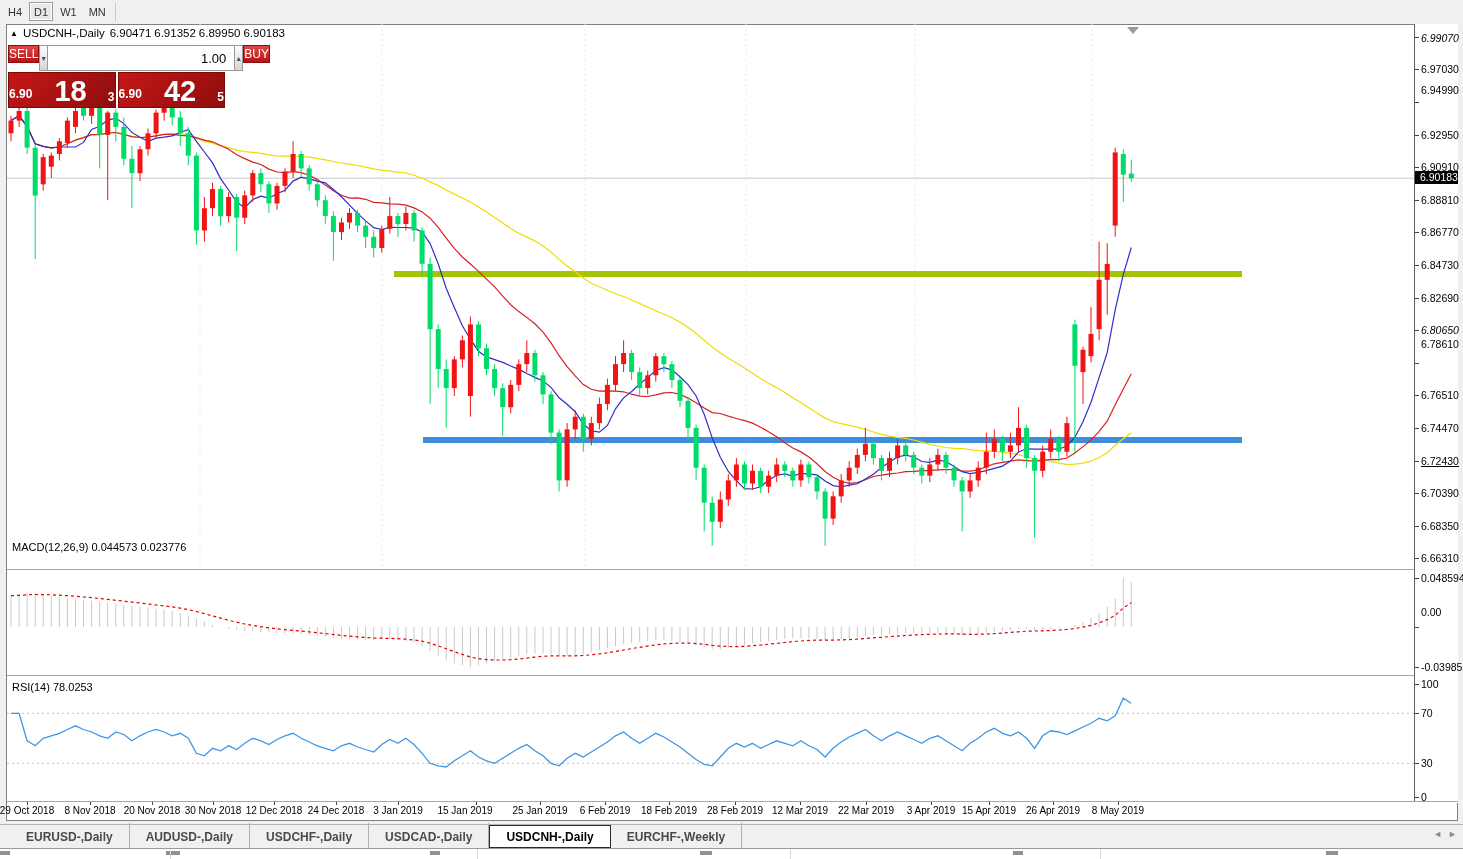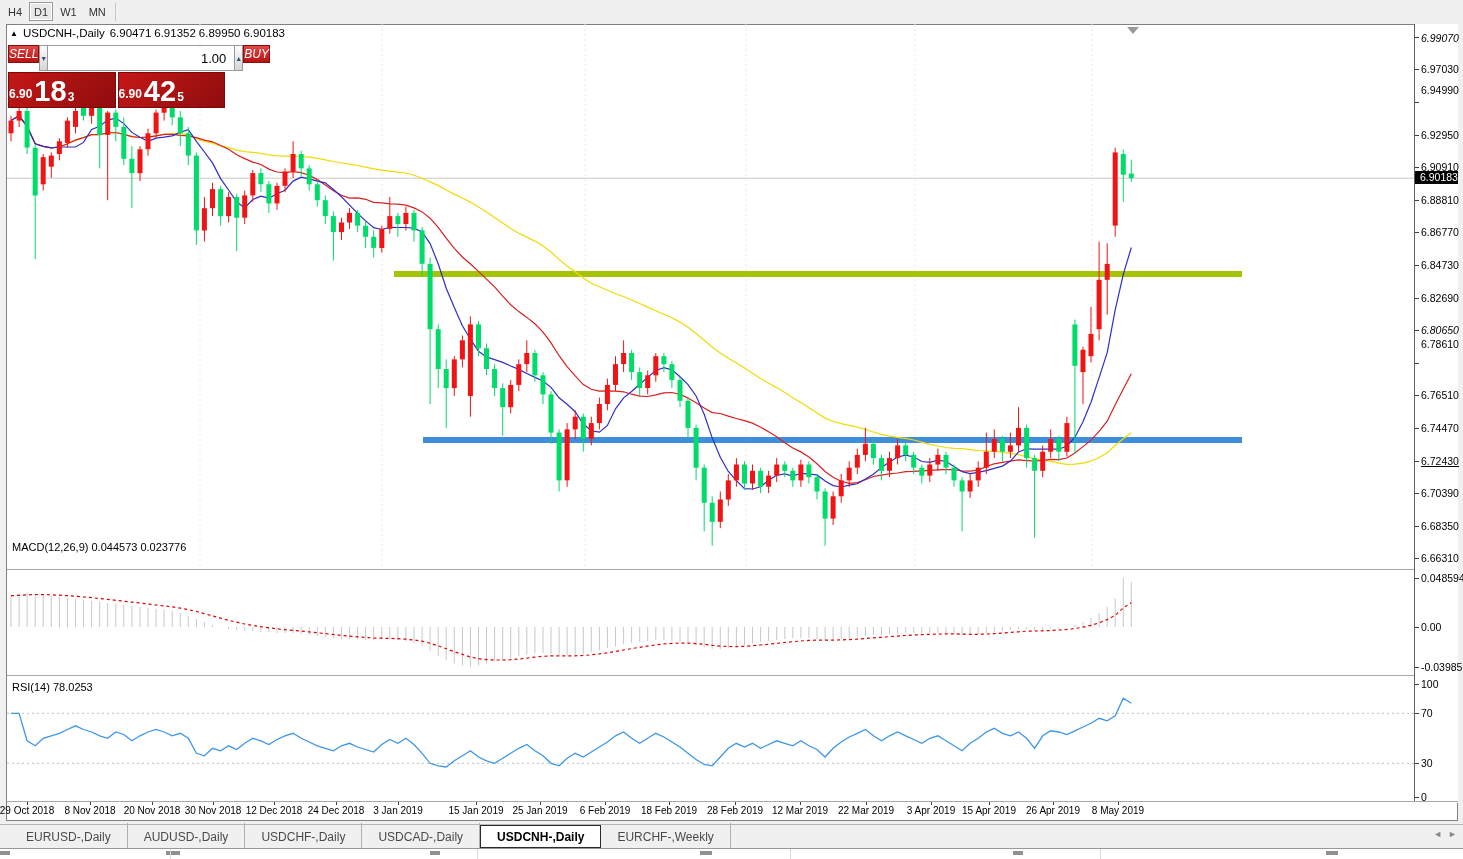--- a/index.html
+++ b/index.html
@@ -24,33 +24,33 @@
   #cpTag{position:absolute;left:0;width:43px;height:13px;background:#000;color:#fff;font-size:10.5px;line-height:13px;padding-left:5px;}
   #dateStrip{position:absolute;left:7px;top:802px;width:1407px;height:18px;background:#fff;}
   .d-lbl{position:absolute;top:3px;width:70px;margin-left:-35px;text-align:center;font-size:10px;color:#000;white-space:nowrap;}
   .d-tick{position:absolute;top:0;width:1px;height:3px;background:#404040;}
   
   #chartTitle{position:absolute;left:10px;top:27px;font-size:11.5px;color:#000;display:flex;align-items:center;gap:5px;}
   #chartTitle .tri{font-size:8px;}
   #quotePanel{position:absolute;left:8px;top:45px;width:217px;height:63px;}
   #qpRow1{display:flex;height:26px;}
   .qp-btn{width:49px;height:18px;color:#fff;font-size:12px;display:flex;align-items:center;justify-content:center;
-    background:linear-gradient(#e04848,#b91212);border:1px solid #8c0b0b;cursor:pointer;font-style:italic;}
+    background:linear-gradient(#e04848,#b91212);border:1px solid #8c0b0b;cursor:pointer;}
   .qp-spin{width:18px;height:26px;background:linear-gradient(#fdfdfd,#d5d5d5);border:1px solid #9a9a9a;display:flex;align-items:center;justify-content:center;font-size:7px;color:#35507a;cursor:pointer;}
   #volInput{flex:1;height:26px;border:1px solid #9a9a9a;border-left:none;border-right:none;text-align:right;padding-right:8px;font-size:13px;font-family:"Liberation Sans",sans-serif;}
   #qpRow2{display:flex;height:36px;margin-top:1px;}
-  .qp-big{flex:1;color:#fff;background:linear-gradient(135deg,#c51717,#8f0d0d);border:1px solid #7c0808;display:flex;align-items:flex-end;justify-content:flex-start;padding-bottom:3px;}
+  .qp-big{flex:1;color:#fff;background:linear-gradient(135deg,#c51717,#8f0d0d);border:1px solid #7c0808;display:flex;align-items:flex-end;justify-content:space-between;padding-bottom:3px;}
   .qp-big:first-child{margin-right:2px;}
   .qp-small{font-size:12px;font-weight:bold;margin:0 2px 3px 0;}
   .qp-digits{font-size:29px;font-weight:bold;line-height:26px;}
   .qp-sup{font-size:12px;font-weight:bold;vertical-align:top;margin-left:1px;}
   .ind-lbl{position:absolute;font-size:11px;color:#000;left:12px;}
   
   #tabBar{position:absolute;left:0;top:824px;width:1463px;height:24px;background:#f0f0f0;border-top:1px solid #b5b5b5;display:flex;align-items:center;padding-left:10px;}
-  .tab{height:27px;padding:0 16px;font-size:12px;color:#4a4a4a;display:flex;align-items:center;border-right:1px solid #b0b0b0;cursor:pointer;white-space:nowrap;}
+  .tab{height:27px;padding:0 16px;font-size:12px;color:#4a4a4a;display:flex;align-items:center;border-right:1px solid #b0b0b0;cursor:pointer;white-space:nowrap;font-weight:bold;}
   .tab.active{background:#fff;border:1px solid #2a2a2a;color:#000;font-weight:bold;height:23px;}
   #tabScroll{position:absolute;right:6px;top:829px;display:flex;gap:6px;}
   .scr{font-size:9px;color:#8a8a8a;cursor:pointer;}
   
   #bottomStrip{position:absolute;left:0;top:848px;width:1463px;height:11px;background:#fff;border-top:1px solid #999;}
   .frag{position:absolute;top:2px;height:4px;background:#555;opacity:.65;}
   .fragline{position:absolute;top:0;width:1px;height:11px;background:#d9d9d9;}
 </style>
 </head>
 <body>
@@ -542,21 +542,21 @@
     <div class="ax-lbl" style="top: 430.5px; text-decoration: underline;">6.72430</div>
     <div class="ax-tick" style="top: 469.1px;"></div>
     <div class="ax-lbl" style="top: 463.1px;">6.70390</div>
     <div class="ax-tick" style="top: 501.7px;"></div>
     <div class="ax-lbl" style="top: 495.7px;">6.68350</div>
     <div class="ax-tick" style="top: 534.3px;"></div>
     <div class="ax-lbl" style="top: 528.3px;">6.66310</div>
     <div class="ax-tick" style="top: 553.92px;"></div>
     <div class="ax-lbl" style="top: 547.92px;">0.048594</div>
     <div class="ax-tick" style="top: 603px;"></div>
-    <div class="ax-lbl" style="top: 597px;">0.00</div>
+    <div class="ax-lbl" style="top: 582px;">0.00</div>
     <div class="ax-tick" style="top: 643.255px;"></div>
     <div class="ax-lbl" style="top: 637.255px;">-0.039856</div>
     <div class="ax-tick" style="top: 660px;"></div>
     <div class="ax-lbl" style="top: 654px;">100</div>
     <div class="ax-tick" style="top: 689.25px;"></div>
     <div class="ax-lbl" style="top: 683.25px;">70</div>
     <div class="ax-tick" style="top: 739.25px;"></div>
     <div class="ax-lbl" style="top: 733.25px;">30</div>
     <div class="ax-tick" style="top: 773px;"></div>
     <div class="ax-lbl" style="top: 767px;">0</div>
@@ -571,21 +571,21 @@
     <div class="d-lbl" style="left: 145px;">20 Nov 2018</div>
     <div class="d-tick" style="left: 206px;"></div>
     <div class="d-lbl" style="left: 206px;">30 Nov 2018</div>
     <div class="d-tick" style="left: 267px;"></div>
     <div class="d-lbl" style="left: 267px;">12 Dec 2018</div>
     <div class="d-tick" style="left: 329px;"></div>
     <div class="d-lbl" style="left: 329px;">24 Dec 2018</div>
     <div class="d-tick" style="left: 391px;"></div>
     <div class="d-lbl" style="left: 391px;">3 Jan 2019</div>
     <div class="d-tick" style="left: 469px;"></div>
-    <div class="d-lbl" style="left: 469px;">15 Jan 2019</div>
+    <div class="d-lbl" style="left: 458px;">15 Jan 2019</div>
     <div class="d-tick" style="left: 533px;"></div>
     <div class="d-lbl" style="left: 533px;">25 Jan 2019</div>
     <div class="d-tick" style="left: 598px;"></div>
     <div class="d-lbl" style="left: 598px;">6 Feb 2019</div>
     <div class="d-tick" style="left: 662px;"></div>
     <div class="d-lbl" style="left: 662px;">18 Feb 2019</div>
     <div class="d-tick" style="left: 728px;"></div>
     <div class="d-lbl" style="left: 728px;">28 Feb 2019</div>
     <div class="d-tick" style="left: 793px;"></div>
     <div class="d-lbl" style="left: 793px;">12 Mar 2019</div>

